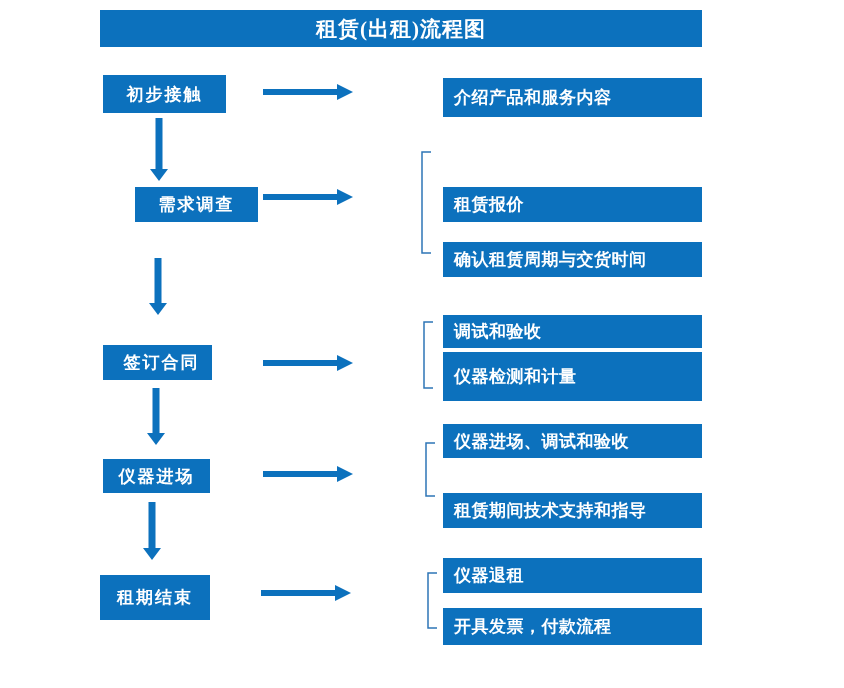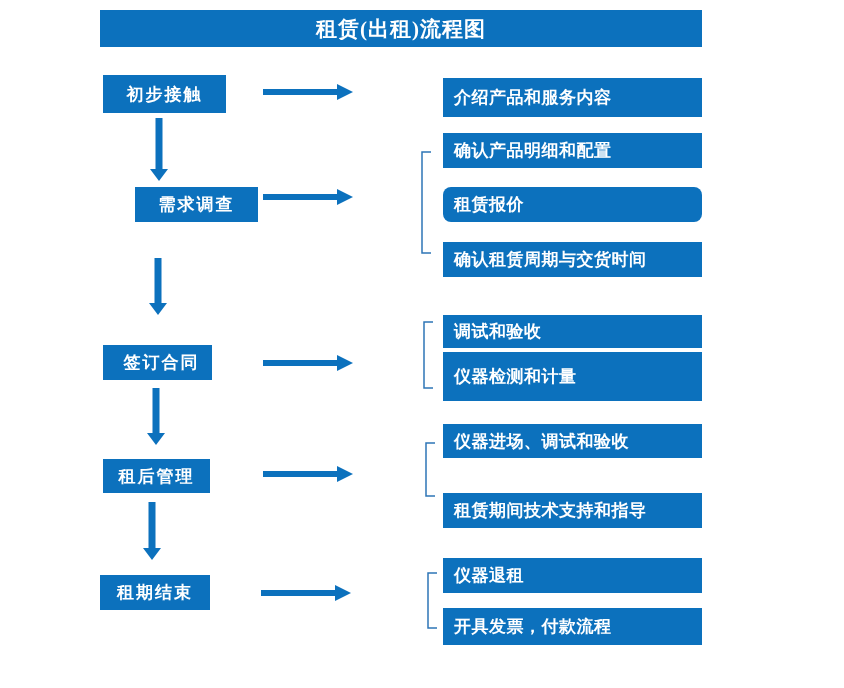--- a/index.html
+++ b/index.html
@@ -68,26 +68,25 @@
 </head>
 <body>
 
 <div class="canvas">
 
   <div class="title-bar">租赁(出租)流程图</div>
 
   <div class="box step-box" style="left:103px; top:75px;  width:123px; height:38px;">初步接触</div>
   <div class="box step-box" style="left:103px; top:187px; width:123px; height:35px;margin-left:32px;">需求调查</div>
   <div class="box step-box" style="left:103px; top:345px; width:109px; height:35px;padding-left:8px;">签订合同</div>
-  <div class="box step-box" style="left:103px; top:459px; width:107px; height:34px;">租后管理</div>
-  <div class="box step-box" style="left:100px; top:575px; width:110px; height:35px;">租期结束</div>
+  <div class="box step-box" style="left:103px; top:459px; width:107px; height:34px;">仪器进场</div>
+  <div class="box step-box" style="left:100px; top:575px; width:110px; height:45px;">租期结束</div>
 
   <div class="box detail-box" style="top:78px;  height:39px;">介绍产品和服务内容</div>
-  <div class="box detail-box" style="top:133px; height:35px;">确认产品明细和配置</div>
-  <div class="box detail-box" style="top:187px; height:35px;border-radius:8px;">租赁报价</div>
+  <div class="box detail-box" style="top:187px; height:35px;">租赁报价</div>
   <div class="box detail-box" style="top:242px; height:35px;">确认租赁周期与交货时间</div>
   <div class="box detail-box" style="top:315px; height:33px;">调试和验收</div>
   <div class="box detail-box" style="top:352px; height:49px;">仪器检测和计量</div>
   <div class="box detail-box" style="top:424px; height:34px;">仪器进场、调试和验收</div>
   <div class="box detail-box" style="top:493px; height:35px;">租赁期间技术支持和指导</div>
   <div class="box detail-box" style="top:558px; height:35px;">仪器退租</div>
   <div class="box detail-box" style="top:608px; height:37px;">开具发票，付款流程</div>
 
   <svg class="overlay" width="844" height="688" viewBox="0 0 844 688">
 

